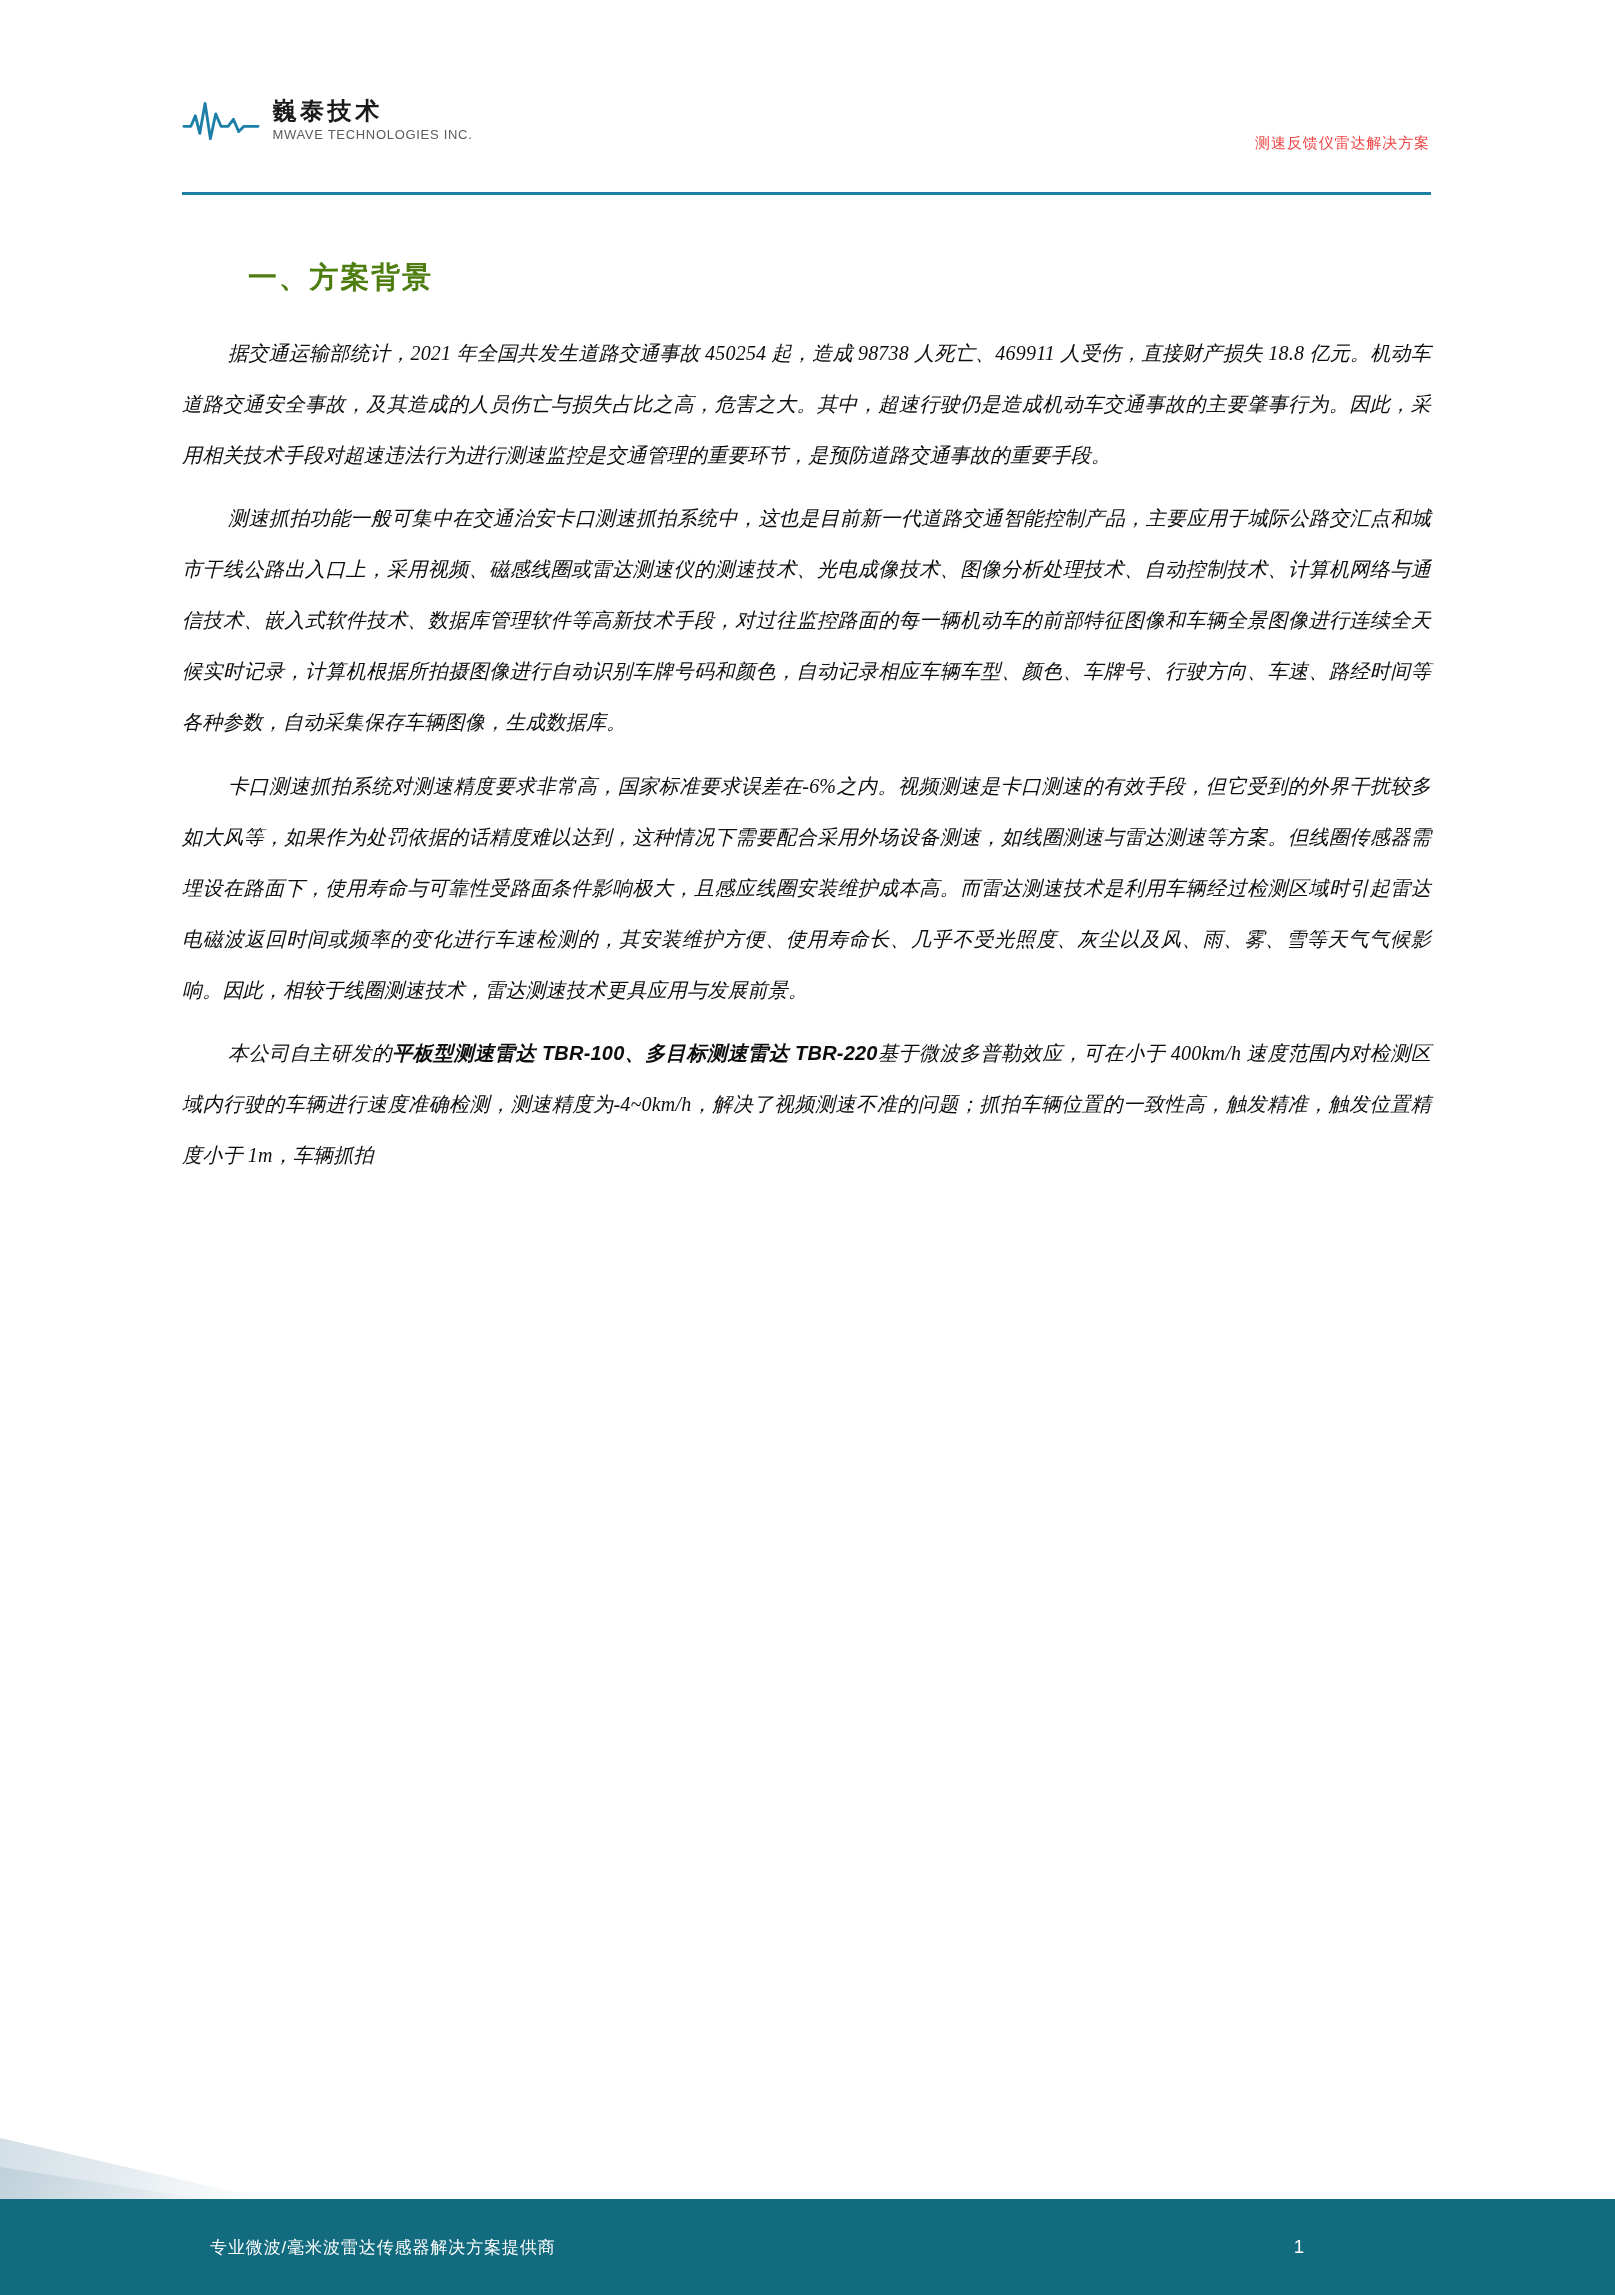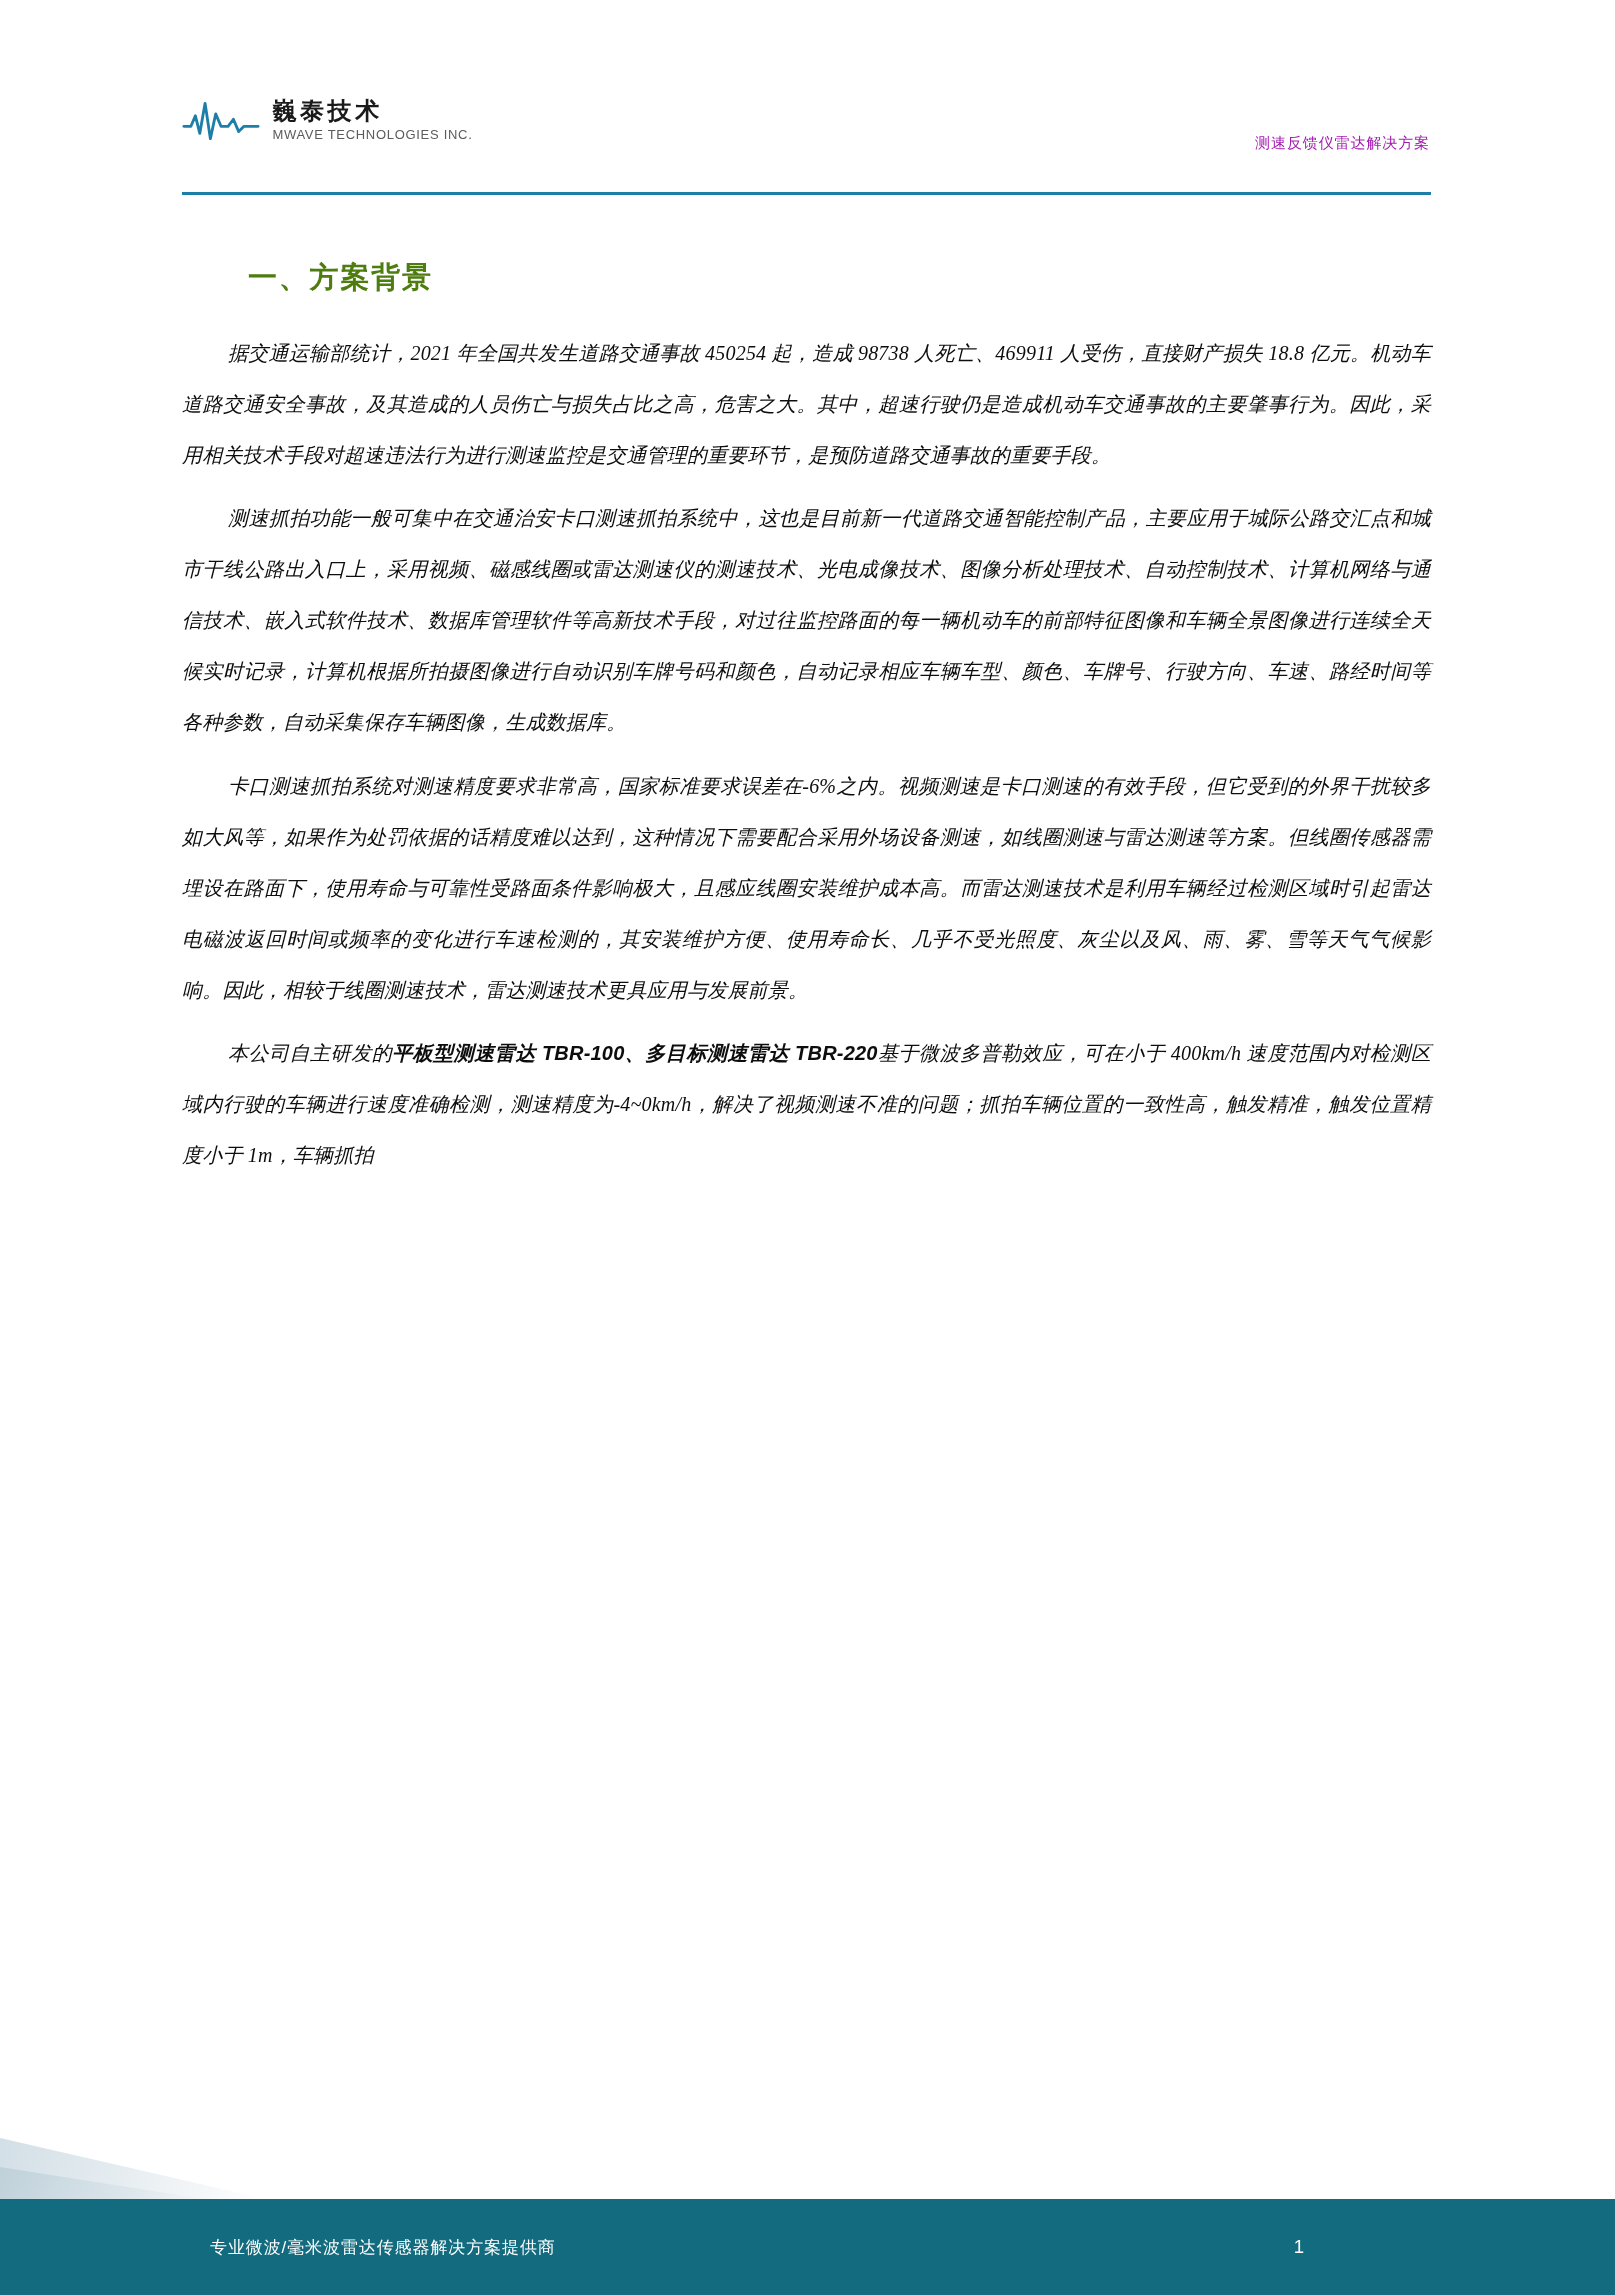--- a/index.html
+++ b/index.html
@@ -62,21 +62,21 @@
     color: #5b5b5b;
     letter-spacing: 0.7px;
     margin-top: 2.7px;
   }
   .header-right {
     position: absolute;
     right: 0;
     top: 36px;
     font-family: "Liberation Sans", sans-serif;
     font-size: 15px;
-    color: #a21caf;
+    color: #ef4444;
     letter-spacing: 0.9px;
   }
   .header-rule {
     position: absolute;
     left: 182px;
     top: 192px;
     width: 1249px;
     height: 2.7px;
     background: #1d7fa8;
   }

